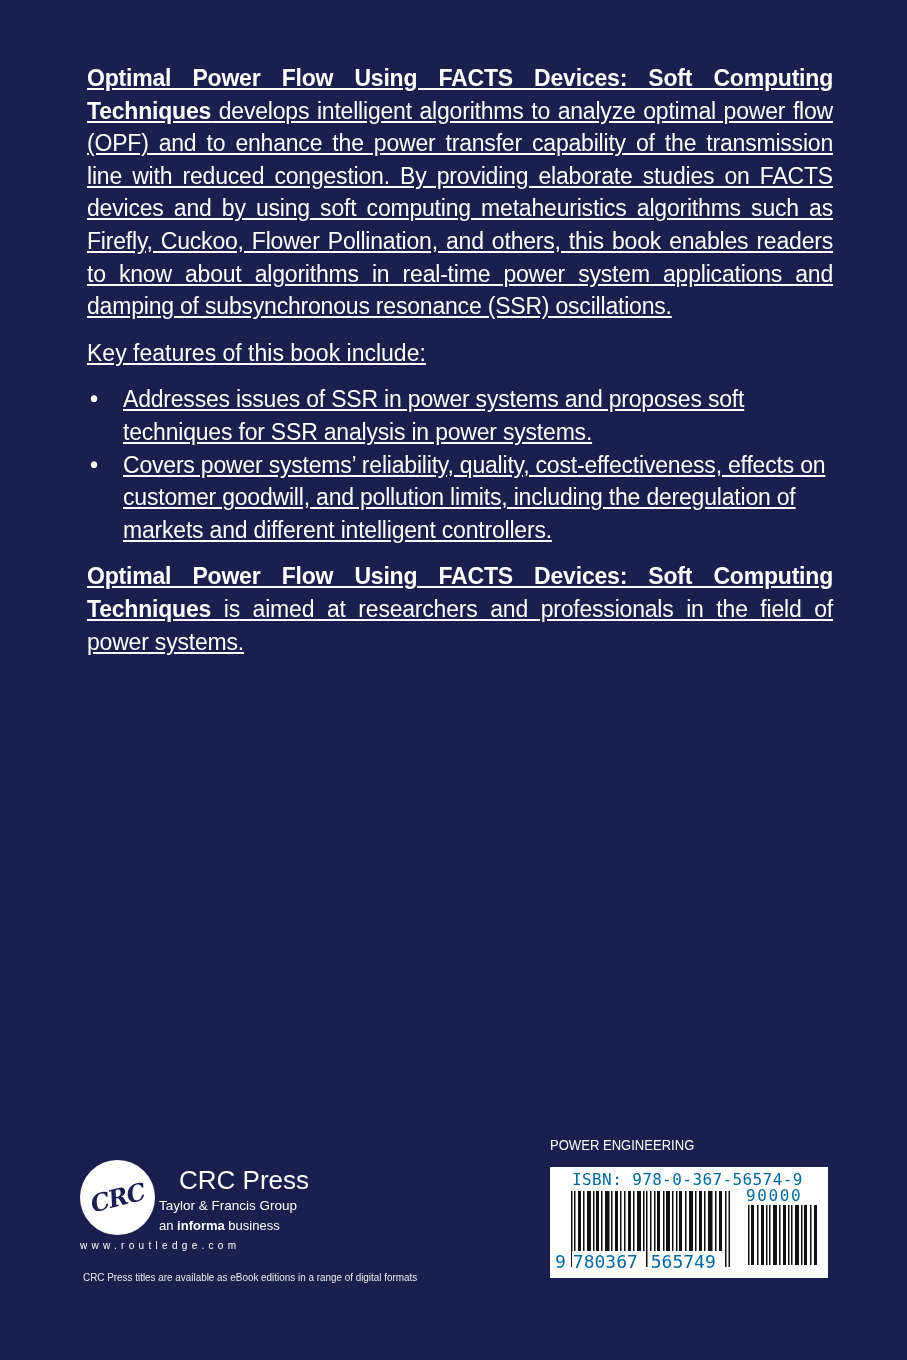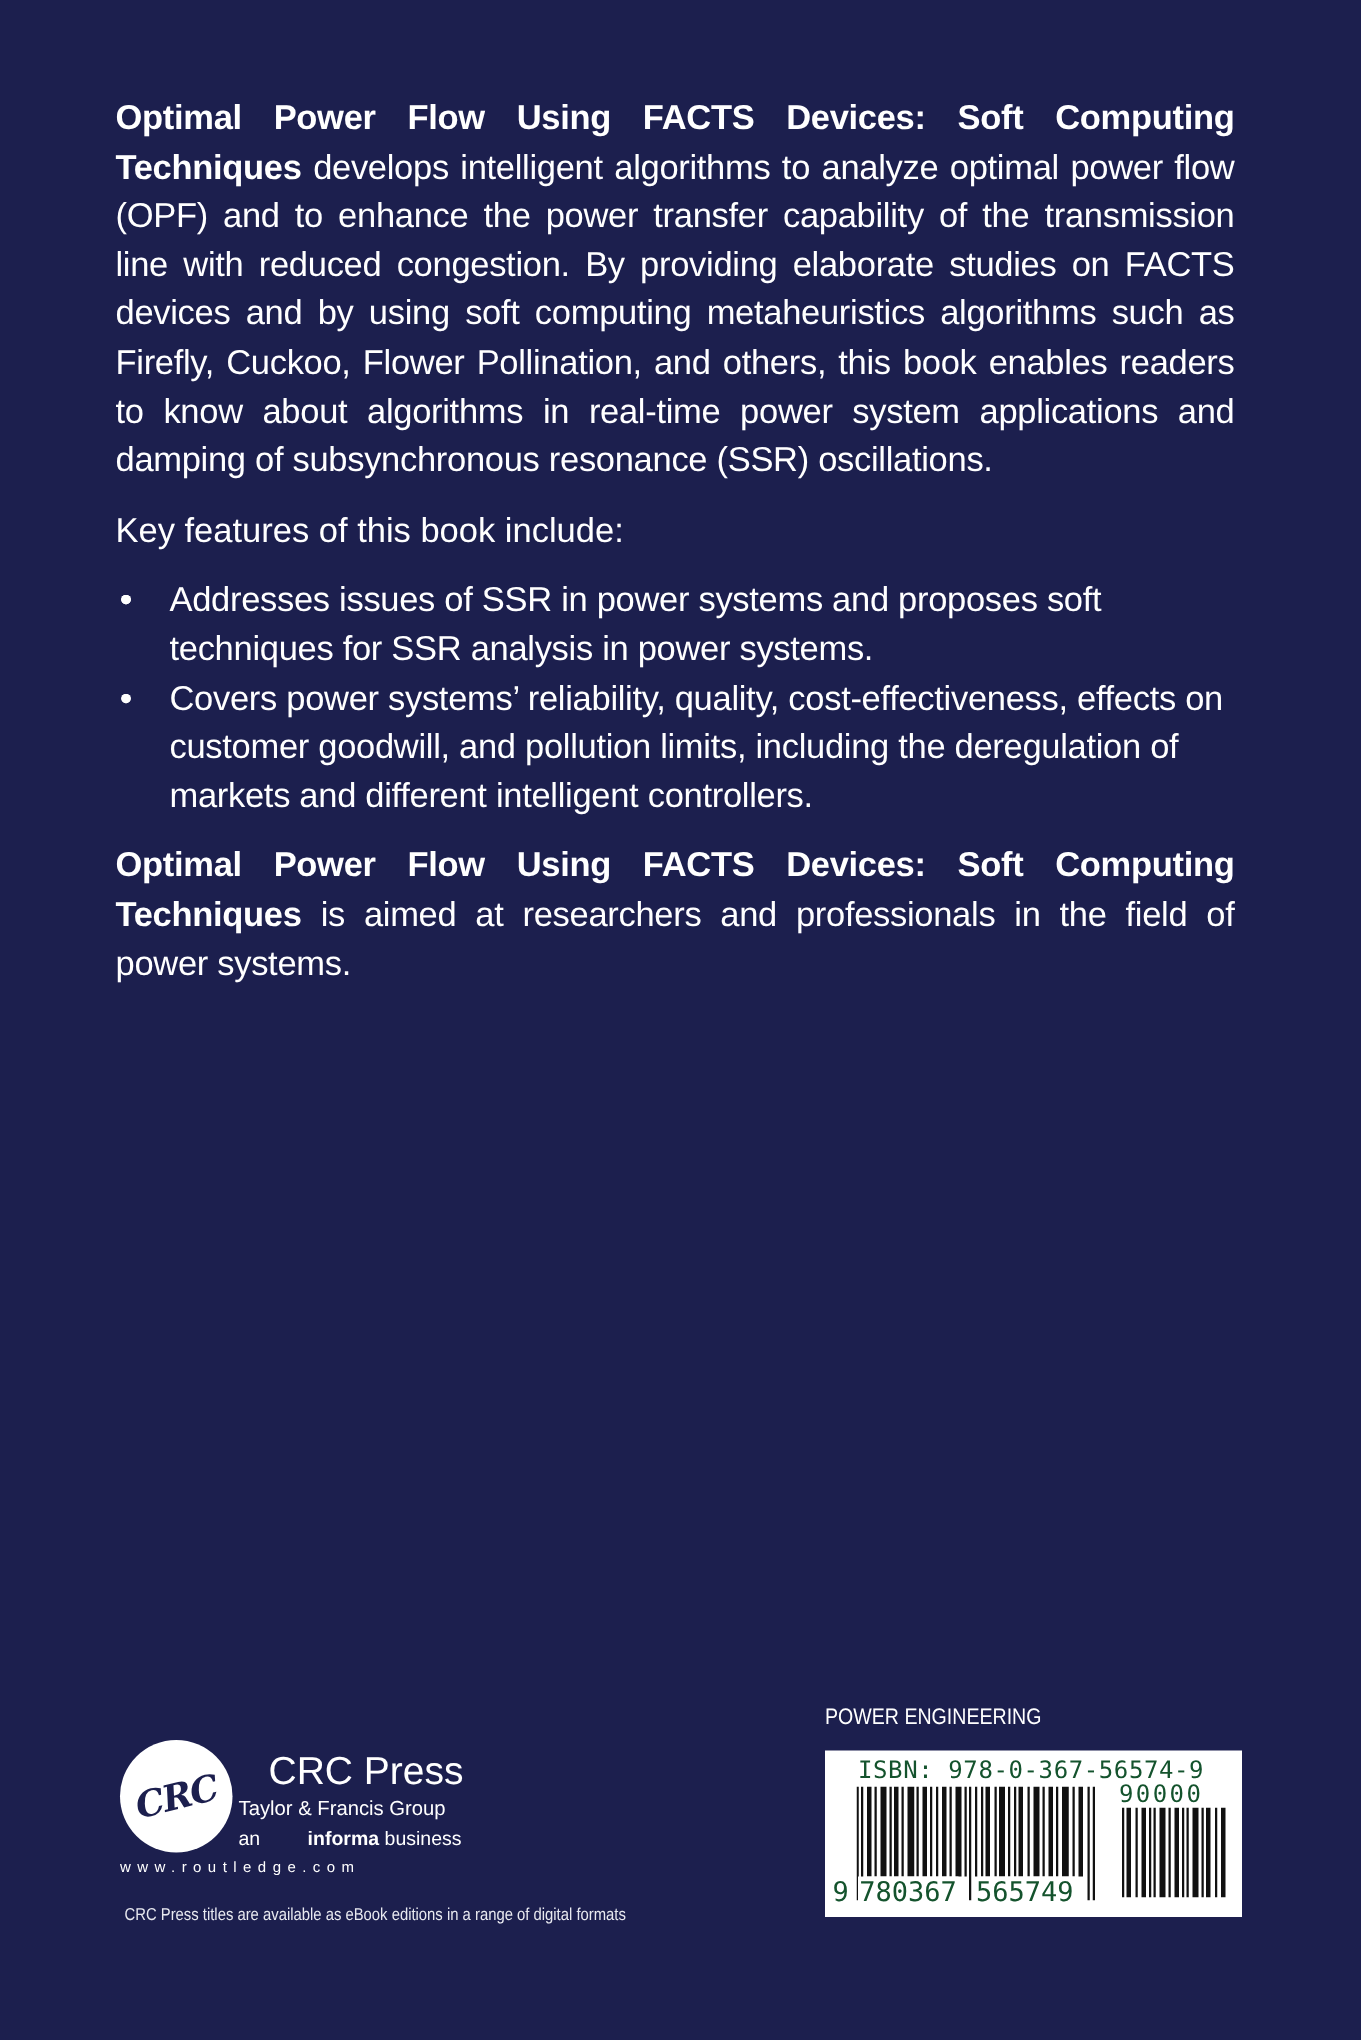--- a/index.html
+++ b/index.html
@@ -10,23 +10,24 @@
       width: 907px;
       height: 1360px;
       background: #1c1f4e;
       color: #ffffff;
       position: relative;
       overflow: hidden;
       font-family: "Liberation Sans", sans-serif;
     }
     .content {
       position: absolute;
-      left: 77px;
+      left: 87px;
       top: 62px;
       width: 746px;
+      text-decoration: underline;
     }
     .para {
       font-size: 23px;
       line-height: 32.6px;
       margin: 0 0 14px 0;
       text-align: justify;
       letter-spacing: -0.2px;
     }
     .para b {
       font-weight: bold;
@@ -97,21 +98,21 @@
       font-size: 13.5px;
       white-space: nowrap;
     }
     .crc-informa {
       position: absolute;
       left: 79px;
       top: 58px;
       font-size: 13px;
       white-space: nowrap;
     }
-    .crc-informa b { font-weight: bold; margin-left: 28px; }
+    .crc-informa b { font-weight: bold; }
     .crc-url {
       position: absolute;
       left: 0;
       top: 80px;
       font-size: 10px;
       letter-spacing: 4.3px;
       white-space: nowrap;
     }
     .ebook-note {
       position: absolute;
@@ -133,21 +134,21 @@
       transform: scaleX(0.87);
       transform-origin: left center;
     }
     .barcode-box {
       position: absolute;
       left: 550px;
       top: 1167px;
       width: 278px;
       height: 111px;
       background: #ffffff;
-      color: #14532d;
+      color: #0369a1;
     }
     .isbn-text {
       position: absolute;
       left: 22px;
       top: 3px;
       font-family: "DejaVu Sans Mono", monospace;
       font-size: 16px;
       letter-spacing: 0.4px;
       white-space: nowrap;
     }

